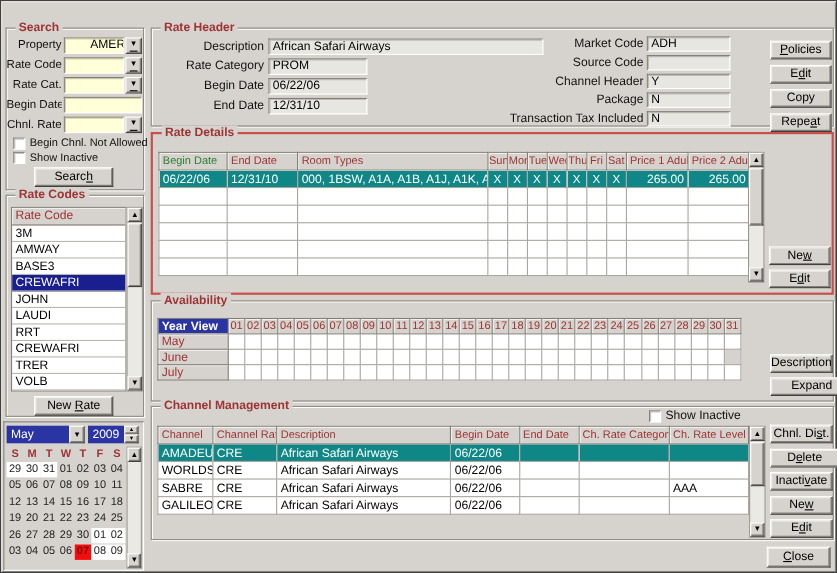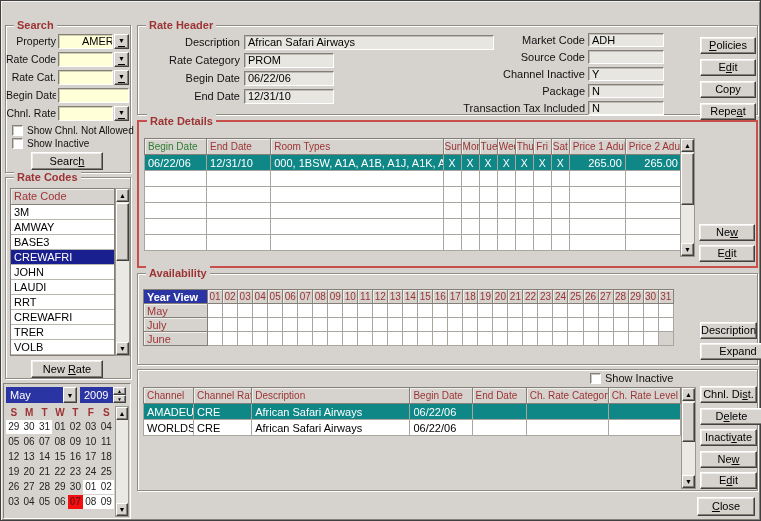--- a/index.html
+++ b/index.html
@@ -88,21 +88,21 @@
         <div class="lov" style="left:108px;top:44px"><i>▼</i></div>
         <div class="lbl" style="left:0;top:62px;width:50px;font-size:10.5px">Begin Date</div>
         <div class="fld yellow" style="left:52px;top:62px;width:71px"></div>
         <div class="lbl" style="left:0;top:80px;width:50px;font-size:10.5px">Chnl. Rate</div>
         <div class="fld yellow" style="left:52px;top:80px;width:55px"></div>
         <div class="lov" style="left:108px;top:80px"><i>▼</i></div>
       </div>
     <div id="search-checks">
         <div class="chk" style="left:6px;top:99px">
           <span class="box"></span>
-          <span>Show Chnl. Not Allowed</span>
+          <span>Begin Chnl. Not Allowed</span>
         </div>
         <div class="chk" style="left:6px;top:112px">
           <span class="box"></span>
           <span>Show Inactive</span>
         </div>
       </div>
     <div class="btn" id="search-btn" style="left:25px;top:126px;width:72px;height:18px;line-height:16px;">Searc<u>h</u></div>
   </div>
 
   <div class="group" style="left:4px;top:176px;width:126px;height:202px;">
@@ -217,21 +217,21 @@
         <div class="lbl" style="left:0;top:45px;width:102px">Begin Date</div>
         <div class="fld" style="left:106px;top:45px;width:90px">06/22/06</div>
         <div class="lbl" style="left:0;top:63px;width:102px">End Date</div>
         <div class="fld" style="left:106px;top:63px;width:90px">12/31/10</div>
       </div>
     <div id="rh-right">
         <div class="lbl" style="left:137px;top:7px;width:310px">Market Code</div>
         <div class="fld" style="left:450px;top:7px;width:76px;height:14px">ADH</div>
         <div class="lbl" style="left:137px;top:24px;width:310px">Source Code</div>
         <div class="fld" style="left:450px;top:24px;width:76px;height:14px"></div>
-        <div class="lbl" style="left:137px;top:41px;width:310px">Channel Inactive</div>
+        <div class="lbl" style="left:137px;top:41px;width:310px">Channel Header</div>
         <div class="fld" style="left:450px;top:41px;width:76px;height:14px">Y</div>
         <div class="lbl" style="left:137px;top:58px;width:310px">Package</div>
         <div class="fld" style="left:450px;top:58px;width:76px;height:14px">N</div>
         <div class="lbl" style="left:137px;top:75px;width:310px">Transaction Tax Included</div>
         <div class="fld" style="left:450px;top:75px;width:76px;height:14px">N</div>
       </div>
     <div id="rh-buttons">
         <div class="btn" style="left:562px;top:11px;width:56px"><u>P</u>olicies</div>
         <div class="btn" style="left:562px;top:33px;width:56px">E<u>d</u>it</div>
         <div class="btn" style="left:562px;top:55px;width:56px">Copy</div>
@@ -470,20 +470,54 @@
             <td class=""></td>
             <td class=""></td>
             <td class=""></td>
             <td class=""></td>
             <td class=""></td>
             <td class=""></td>
             <td class=""></td>
             <td class=""></td>
           </tr>
           <tr>
+            <td class="rowlbl">June</td>
+            <td class=""></td>
+            <td class=""></td>
+            <td class=""></td>
+            <td class=""></td>
+            <td class=""></td>
+            <td class=""></td>
+            <td class=""></td>
+            <td class=""></td>
+            <td class=""></td>
+            <td class=""></td>
+            <td class=""></td>
+            <td class=""></td>
+            <td class=""></td>
+            <td class=""></td>
+            <td class=""></td>
+            <td class=""></td>
+            <td class=""></td>
+            <td class=""></td>
+            <td class=""></td>
+            <td class=""></td>
+            <td class=""></td>
+            <td class=""></td>
+            <td class=""></td>
+            <td class=""></td>
+            <td class=""></td>
+            <td class=""></td>
+            <td class=""></td>
+            <td class=""></td>
+            <td class=""></td>
+            <td class=""></td>
+            <td class="dis"></td>
+          </tr>
+          <tr>
             <td class="rowlbl">July</td>
             <td class=""></td>
             <td class=""></td>
             <td class=""></td>
             <td class=""></td>
             <td class=""></td>
             <td class=""></td>
             <td class=""></td>
             <td class=""></td>
             <td class=""></td>
@@ -502,64 +536,31 @@
             <td class=""></td>
             <td class=""></td>
             <td class=""></td>
             <td class=""></td>
             <td class=""></td>
             <td class=""></td>
             <td class=""></td>
             <td class=""></td>
             <td class=""></td>
             <td class=""></td>
-          </tr>
-          <tr>
-            <td class="rowlbl">June</td>
-            <td class=""></td>
-            <td class=""></td>
-            <td class=""></td>
-            <td class=""></td>
-            <td class=""></td>
-            <td class=""></td>
-            <td class=""></td>
-            <td class=""></td>
-            <td class=""></td>
-            <td class=""></td>
-            <td class=""></td>
-            <td class=""></td>
-            <td class=""></td>
-            <td class=""></td>
-            <td class=""></td>
-            <td class=""></td>
-            <td class=""></td>
-            <td class=""></td>
-            <td class=""></td>
-            <td class=""></td>
-            <td class=""></td>
-            <td class=""></td>
-            <td class=""></td>
-            <td class=""></td>
-            <td class=""></td>
-            <td class=""></td>
-            <td class=""></td>
-            <td class=""></td>
-            <td class=""></td>
-            <td class=""></td>
-            <td class="dis"></td>
           </tr>
         </tbody>
       </table>
     <div id="av-buttons">
         <div class="btn" style="left:562px;top:48px;width:57px">Description...</div>
         <div class="btn" style="left:562px;top:69px;width:76px">Expand</div>
       </div>
   </div>
 
   <div class="group" style="left:136px;top:368px;width:621px;height:122px;">
+    <span class="legend">Channel Management</span>
     <div class="chk f11" style="left:452px;top:2px;">
       <span class="box"></span>
       <span>Show Inactive</span>
     </div>
     <table class="grid" id="cm-table" style="left: 5px; top: 17px; width: 538px;">
         <colgroup>
           <col style="width:50px">
           <col style="width:58px">
           <col style="width:158px">
           <col style="width:62px">
@@ -590,20 +591,38 @@
           </tr>
           <tr class="">
             <td>WORLDSPA</td>
             <td>CRE</td>
             <td>African Safari Airways</td>
             <td>06/22/06</td>
             <td></td>
             <td></td>
             <td></td>
           </tr>
+          <tr class="">
+            <td>SABRE</td>
+            <td>CRE</td>
+            <td>African Safari Airways</td>
+            <td>06/22/06</td>
+            <td></td>
+            <td></td>
+            <td>AAA</td>
+          </tr>
+          <tr class="">
+            <td>GALILEO</td>
+            <td>CRE</td>
+            <td>African Safari Airways</td>
+            <td>06/22/06</td>
+            <td></td>
+            <td></td>
+            <td></td>
+          </tr>
         </tbody>
       </table>
     <div class="vsb" style="left:543px;top:17px;height:102px;">
       <div class="sb-btn" style="top:0;">▲</div>
       <div class="sb-thumb" style="top:14px;height:40px;"></div>
       <div class="sb-btn" style="bottom:0;">▼</div>
     </div>
     <div id="cm-buttons">
         <div class="btn" style="left:562px;top:16px;width:57px">Chnl. Di<u>s</u>t.</div>
         <div class="btn" style="left:562px;top:37.5px;width:63px">D<u>e</u>lete</div>

